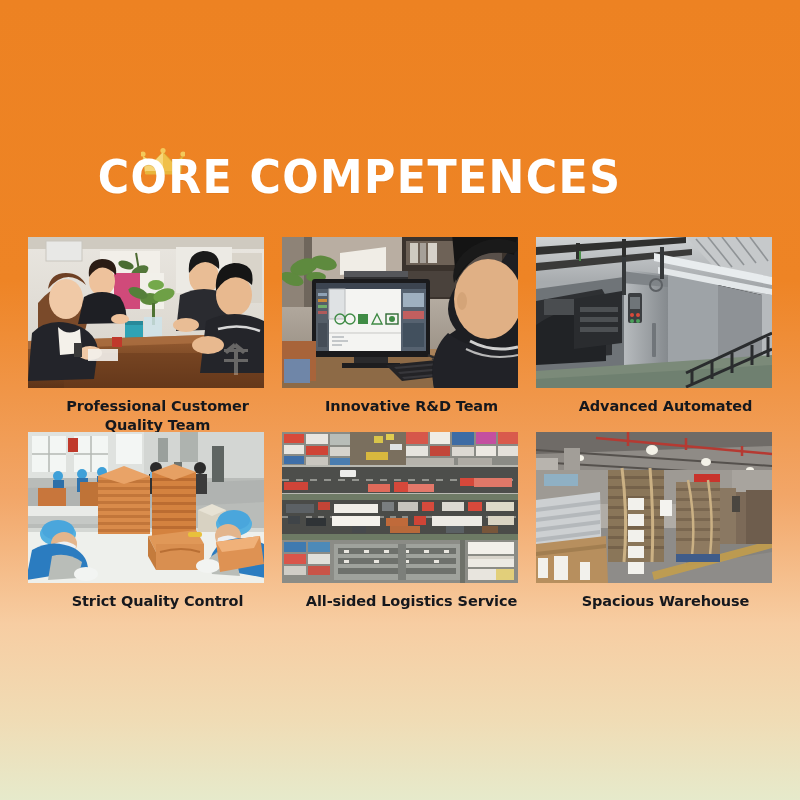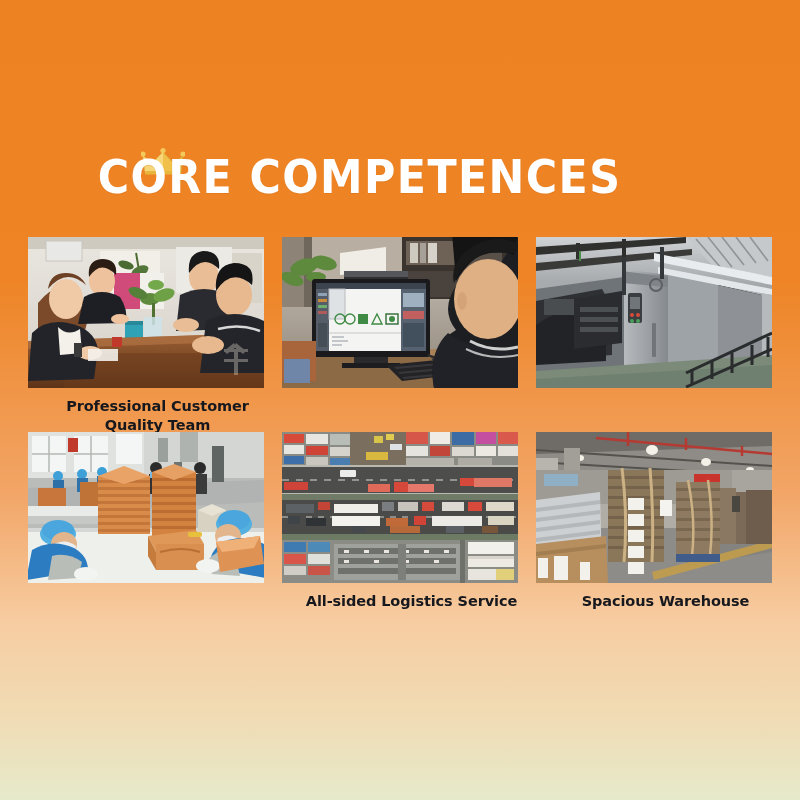--- a/index.html
+++ b/index.html
@@ -295,20 +295,23 @@
           <path d="M172 46 q16 -34 52 -30 q14 2 12 -10 q-30 -12 -54 10 q-14 14 -10 30 Z" fill="#1a1a1a"></path>
           <path d="M166 96 q28 22 70 12 l0 43 l-84 0 q-6 -36 14 -55 Z" fill="#212227"></path>
           <path d="M188 104 q22 12 48 6" stroke="#cfcfcf" stroke-width="3" fill="none"></path>
           <path d="M184 112 q24 12 52 6" stroke="#b8b8b8" stroke-width="2" fill="none"></path>
           <ellipse cx="180" cy="64" rx="5" ry="9" fill="#d4a478"></ellipse>
         </g>
         <rect x="0" y="104" width="34" height="40" fill="#a8643a"></rect>
         <rect x="2" y="122" width="26" height="24" fill="#6f86a8"></rect>
       </svg>
     </div>
+    <div class="card-caption">
+      <span>Innovative R&amp;D Team</span>
+    </div>
   </div>
 
   <div class="card">
     <div class="card-photo">
       <svg viewBox="0 0 236 151" preserveAspectRatio="none">
         <defs>
           <linearGradient id="c3ceil" x1="0" y1="0" x2="0" y2="1">
             <stop offset="0" stop-color="#cfd2d4"></stop>
               <stop offset="1" stop-color="#9da1a4"></stop>
           </linearGradient>
@@ -392,21 +395,21 @@
         <g stroke="#35383a" stroke-width="4">
           <line x1="88" y1="20" x2="88" y2="58"></line>
           <line x1="126" y1="10" x2="126" y2="42"></line>
         </g>
         <g stroke="#4b8f4b" stroke-width="2">
           <line x1="44" y1="14" x2="44" y2="24"></line>
         </g>
       </svg>
     </div>
     <div class="card-caption">
-      <br>
+      <span>Advanced Automated</span><br>
     </div>
   </div>
 
   <div class="card">
     <div class="card-photo">
       <svg viewBox="0 0 236 151" preserveAspectRatio="none">
         <rect width="236" height="151" fill="#c9ccc9"></rect>
 
         <rect x="0" y="0" width="236" height="52" fill="#dfe2df"></rect>
         <g fill="#f3f6f4">
@@ -524,20 +527,23 @@
           <path d="M206 118 q-16 -2 -26 10 l4 14 l28 2 Z" fill="#b9bdb8"></path>
           <ellipse cx="180" cy="134" rx="12" ry="7" fill="#f2f4f2"></ellipse>
         </g>
 
         <path d="M188 110 L232 104 L236 132 L192 140 Z" fill="#de9253"></path>
         <path d="M188 110 L232 104 L226 116 L194 120 Z" fill="#f0b179"></path>
 
         <rect x="160" y="100" width="14" height="5" rx="2" fill="#e8c13c"></rect>
       </svg>
     </div>
+    <div class="card-caption">
+      <span>Strict Quality Control</span>
+    </div>
   </div>
 
   <div class="card">
     <div class="card-photo">
       <svg viewBox="0 0 236 151" preserveAspectRatio="none">
         <rect width="236" height="151" fill="#6f736f"></rect>
 
         <rect x="0" y="0" width="236" height="34" fill="#8a8b85"></rect>
         <g>
           <rect x="2" y="2" width="20" height="9" fill="#d84a3a"></rect>

